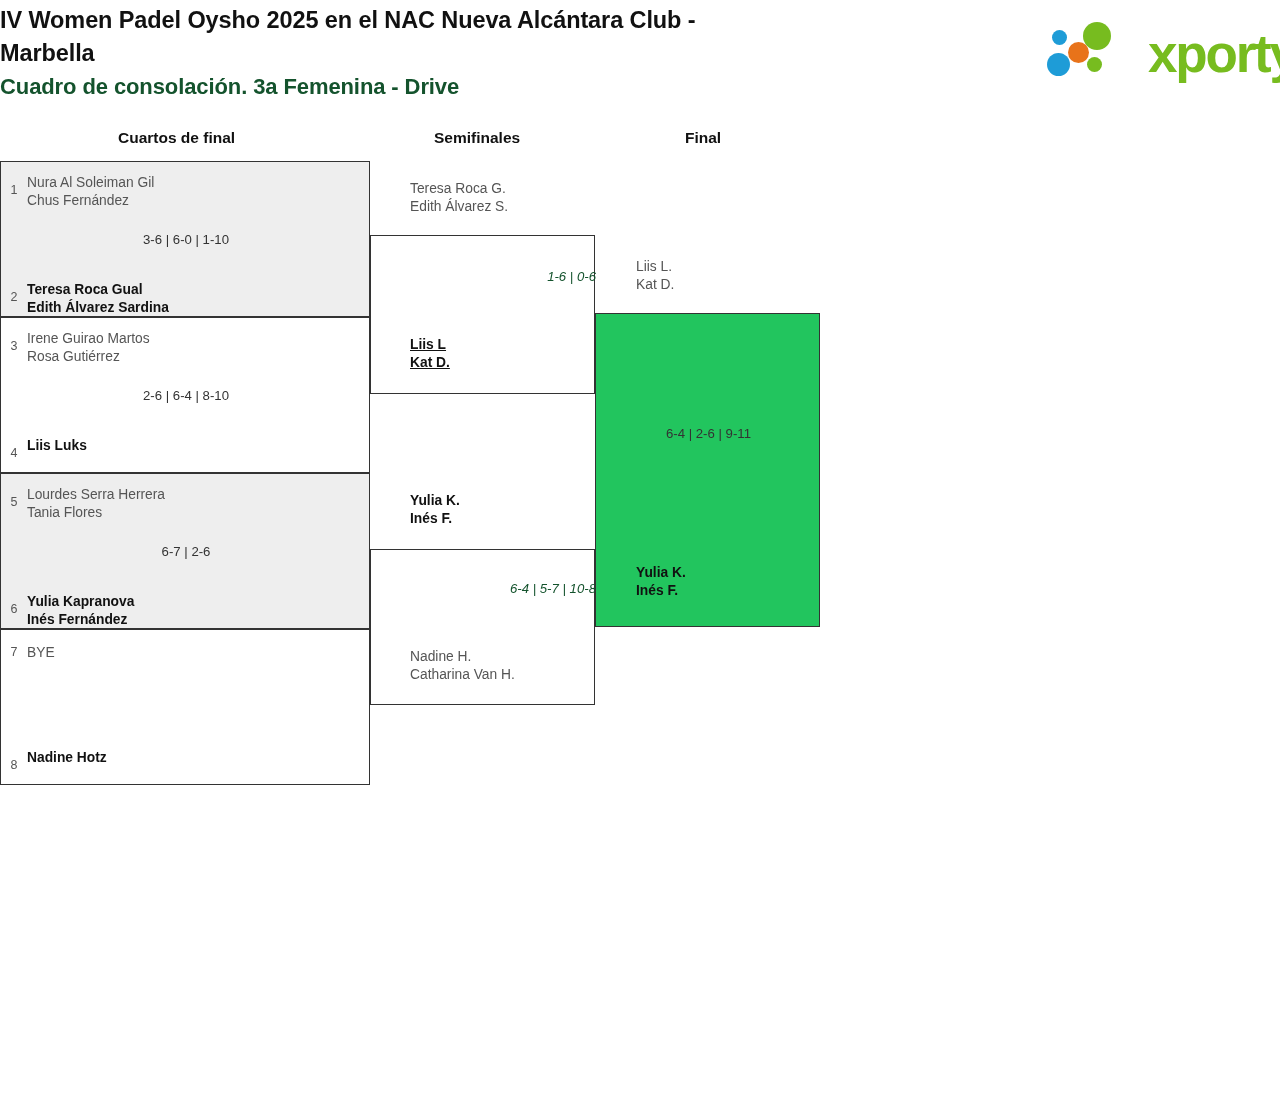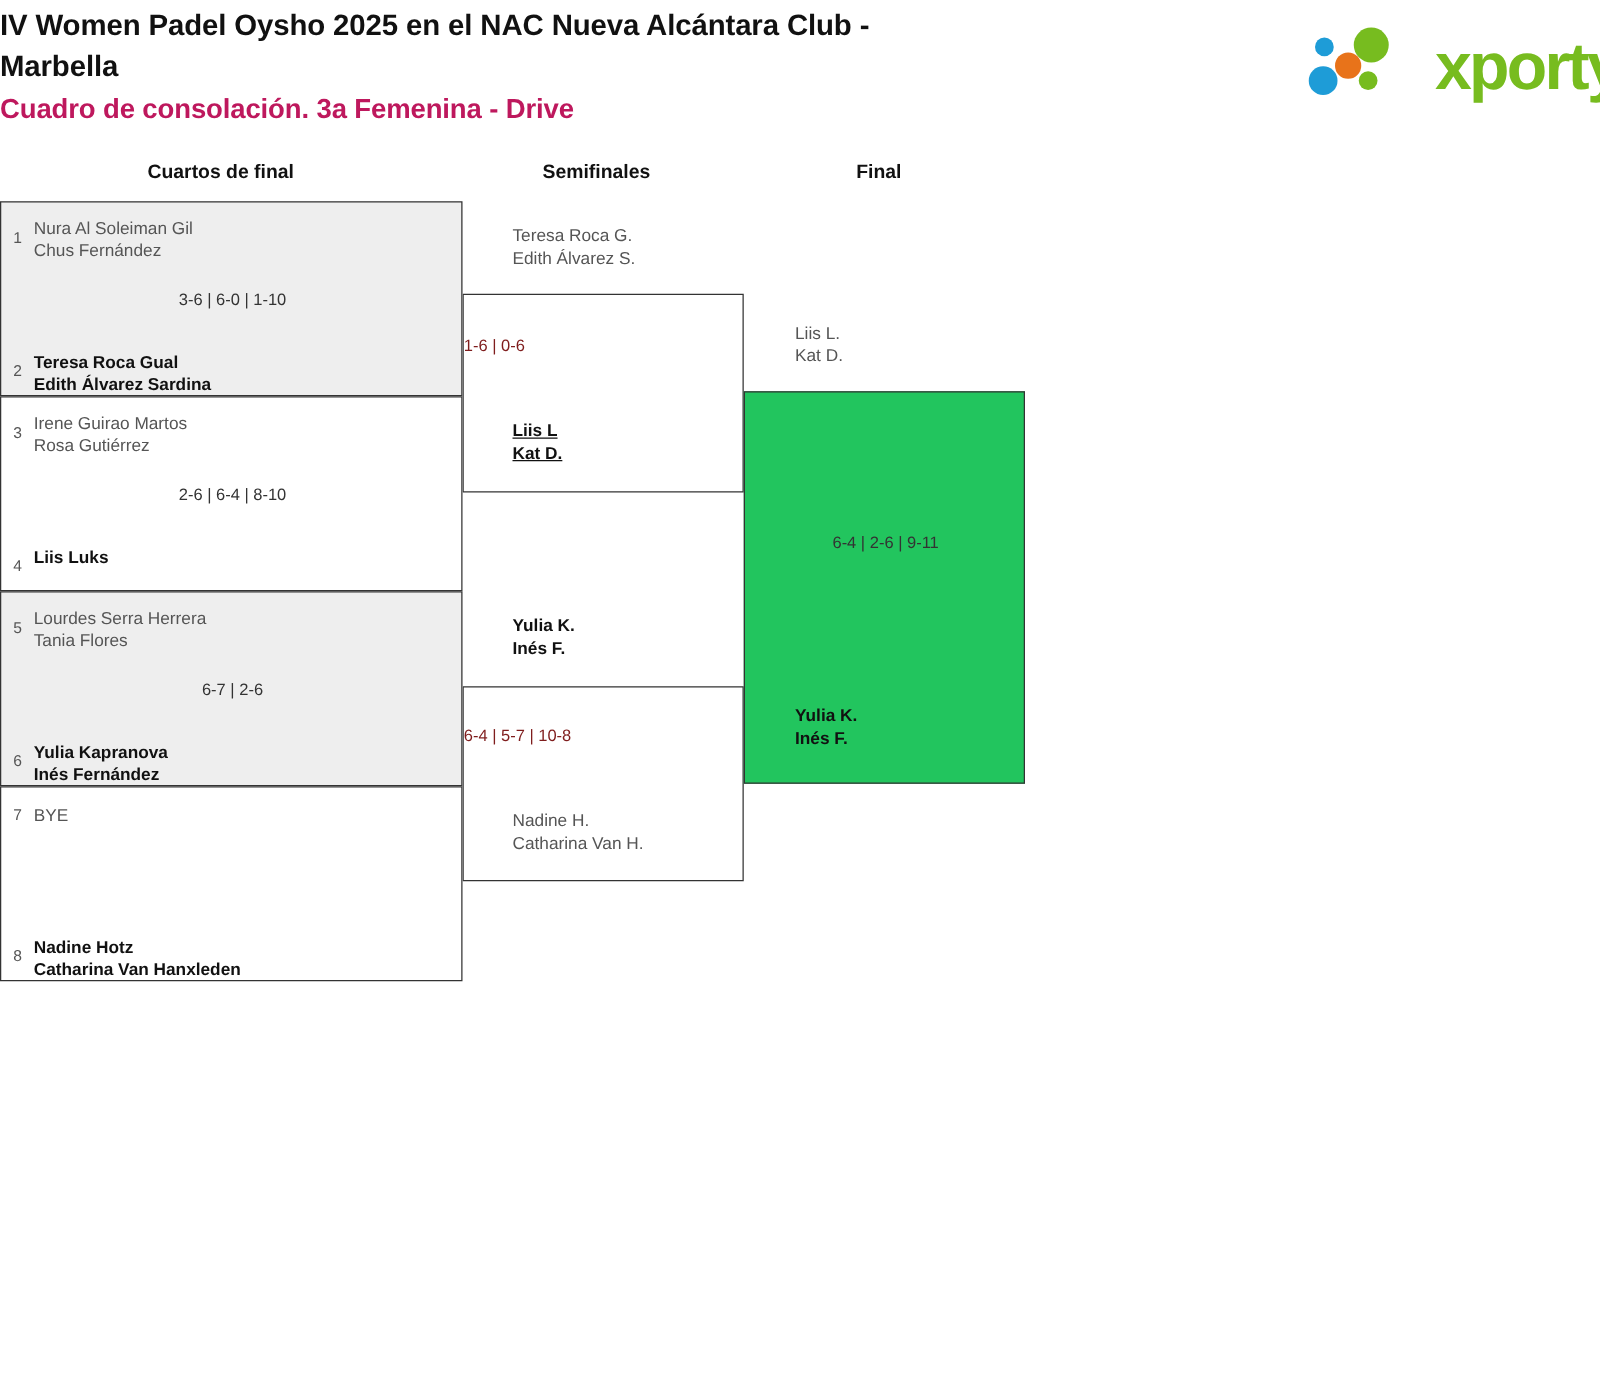--- a/index.html
+++ b/index.html
@@ -22,21 +22,21 @@
     font-size: 23.5px;
     font-weight: 700;
     line-height: 33px;
     color: #111111;
     letter-spacing: -0.1px;
   }
   .subtitle-line {
     font-size: 22px;
     font-weight: 700;
     line-height: 33px;
-    color: #be185d;
+    color: #14532d;
     letter-spacing: -0.1px;
   }
 
   
   #logo { position: absolute; left: 1046px; top: 18px; width: 230px; height: 66px; }
   #logo-dots { position: absolute; left: 0; top: 0; width: 76px; height: 64px; }
   .dot { position: absolute; border-radius: 50%; }
   #logo-wordmark {
     position: absolute; left: 74px; top: 5px;
     font-size: 53px; font-weight: 700;
@@ -107,22 +107,22 @@
     position: absolute;
     left: 370px; width: 225px;
     border: 1px solid #333333;
     background: #ffffff;
   }
   #r2-box-0 { top: 235px; height: 159px; }
   #r2-box-1 { top: 549px; height: 156px; }
 
   .r2-score {
     position: absolute; left: 0; width: 225px;
-    text-align: left;
-    font-size: 13.2px; color: #7f1d1d;
+    text-align: right;
+    font-size: 13.2px; color: #14532d; font-style: italic;
   }
   #r2-score-0 { top: 33px; }
   #r2-score-1 { top: 31px; }
 
   
   .slot {
     position: absolute;
     white-space: nowrap;
     margin-left: 33px;
   }
@@ -222,21 +222,20 @@
 
   <div class="r1-block plain" id="r1-block-3" style="top:630px;">
     <div class="seed" style="top:15px;">7</div>
     <div class="pair" style="top:14px;">
       <div class="pname loser">BYE</div>
     </div>
     <div class="r1-score"></div>
     <div class="seed seed-bottom">8</div>
     <div class="pair r1-bottom">
       <div class="pname winner">Nadine Hotz</div>
-      <div class="pname winner">Catharina Van Hanxleden</div>
     </div>
   </div>
 
   <div class="r2-box" id="r2-box-0">
     <div class="r2-score" id="r2-score-0">1-6 | 0-6</div>
   </div>
   <div class="r2-box" id="r2-box-1">
     <div class="r2-score" id="r2-score-1">6-4 | 5-7 | 10-8</div>
   </div>
 

